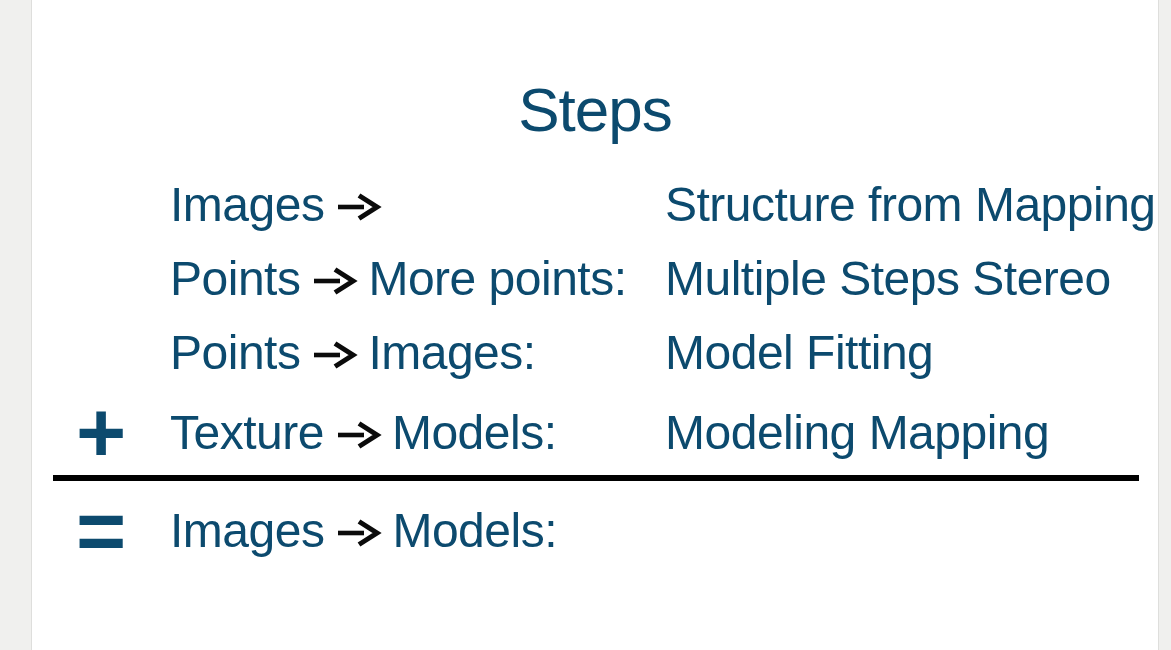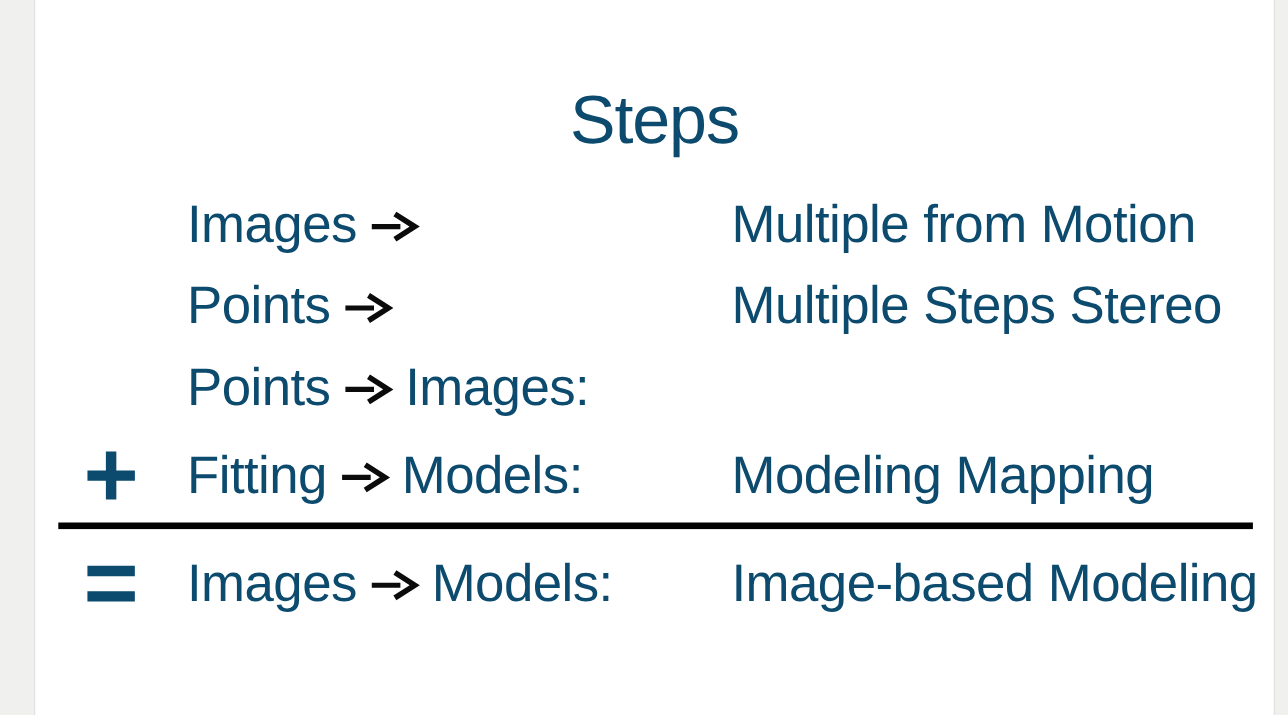--- a/index.html
+++ b/index.html
@@ -94,55 +94,57 @@
       <div class="prefix"></div>
       <div class="mapping">
         <span>Images</span>
         <span class="arrow-icon">
           <svg width="46" height="30" viewBox="0 0 46 30">
               <path d="M2 15 H28" stroke="#0b0b0b" stroke-width="4.6" fill="none"></path>
               <path d="M23 3.5 L41 15 L23 26.5" stroke="#0b0b0b" stroke-width="5" fill="none" stroke-linejoin="miter"></path>
             </svg>
         </span>
       </div>
-      <div class="method">Multiple from Motion</div>
+      <div class="method">Structure from Mapping</div>
     </div>
 
     <div class="step-row">
       <div class="prefix"></div>
       <div class="mapping">
         <span>Points</span>
         <span class="arrow-icon">
           <svg width="46" height="30" viewBox="0 0 46 30">
               <path d="M2 15 H28" stroke="#0b0b0b" stroke-width="4.6" fill="none"></path>
               <path d="M23 3.5 L41 15 L23 26.5" stroke="#0b0b0b" stroke-width="5" fill="none" stroke-linejoin="miter"></path>
             </svg>
         </span>
+        <span>More points:</span>
       </div>
       <div class="method">Multiple Steps Stereo</div>
     </div>
 
     <div class="step-row">
       <div class="prefix"></div>
       <div class="mapping">
         <span>Points</span>
         <span class="arrow-icon">
           <svg width="46" height="30" viewBox="0 0 46 30">
               <path d="M2 15 H28" stroke="#0b0b0b" stroke-width="4.6" fill="none"></path>
               <path d="M23 3.5 L41 15 L23 26.5" stroke="#0b0b0b" stroke-width="5" fill="none" stroke-linejoin="miter"></path>
             </svg>
         </span>
         <span>Images:</span>
       </div>
+      <div class="method">Model Fitting</div>
     </div>
 
     <div class="step-row">
       <div class="prefix">+</div>
       <div class="mapping">
-        <span>Fitting</span>
+        <span>Texture</span>
         <span class="arrow-icon">
           <svg width="46" height="30" viewBox="0 0 46 30">
               <path d="M2 15 H28" stroke="#0b0b0b" stroke-width="4.6" fill="none"></path>
               <path d="M23 3.5 L41 15 L23 26.5" stroke="#0b0b0b" stroke-width="5" fill="none" stroke-linejoin="miter"></path>
             </svg>
         </span>
         <span>Models:</span>
       </div>
       <div class="method">Modeling Mapping</div>
     </div>
@@ -154,17 +156,16 @@
       <div class="mapping">
         <span>Images</span>
         <span class="arrow-icon">
           <svg width="46" height="30" viewBox="0 0 46 30">
               <path d="M2 15 H28" stroke="#0b0b0b" stroke-width="4.6" fill="none"></path>
               <path d="M23 3.5 L41 15 L23 26.5" stroke="#0b0b0b" stroke-width="5" fill="none" stroke-linejoin="miter"></path>
             </svg>
         </span>
         <span>Models:</span>
       </div>
-      <div class="method">Image-based Modeling</div>
     </div>
 
   </div>
 </div>
 
 </body></html>

